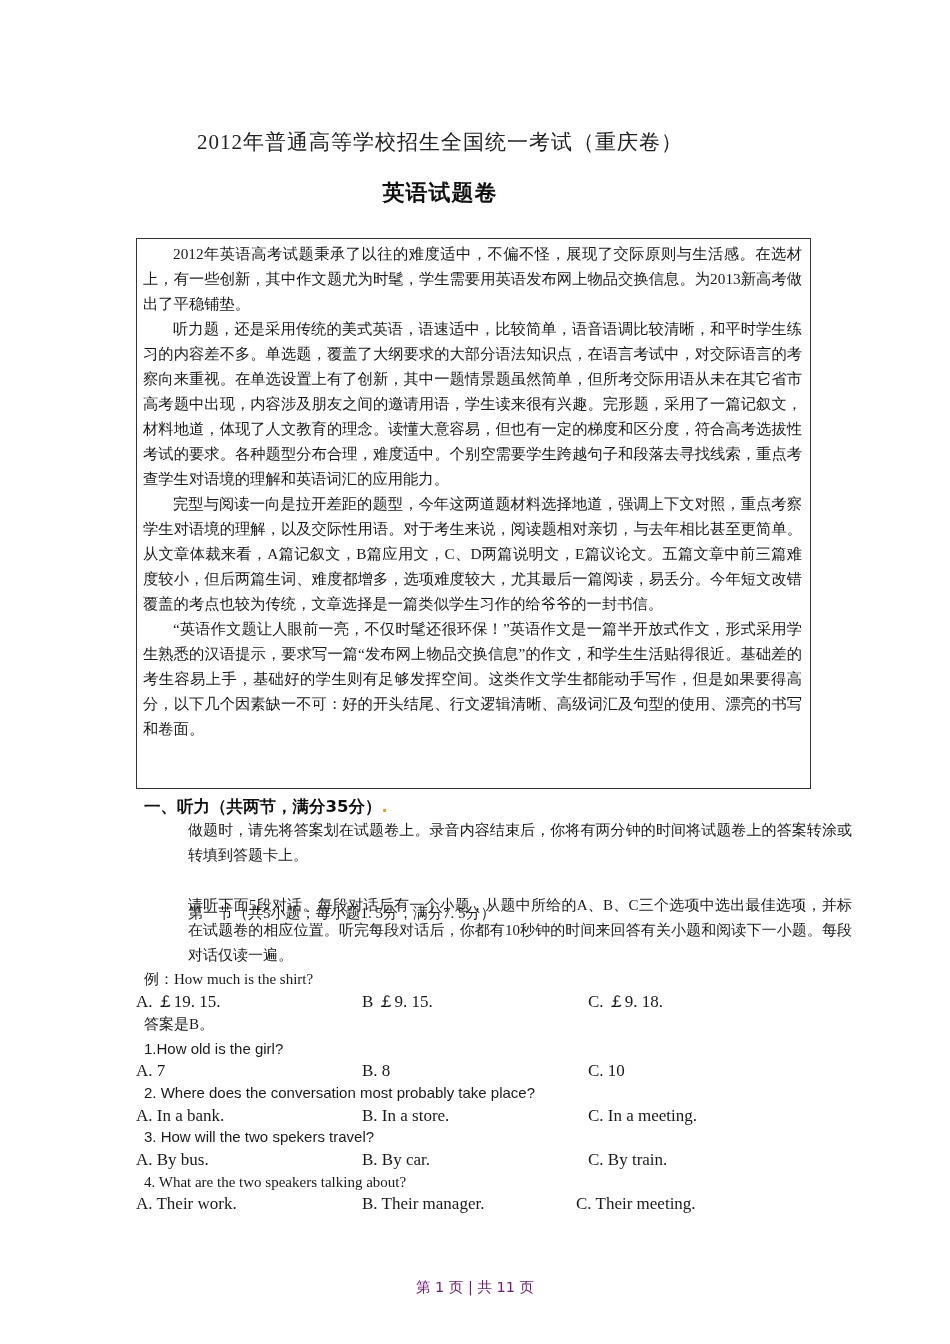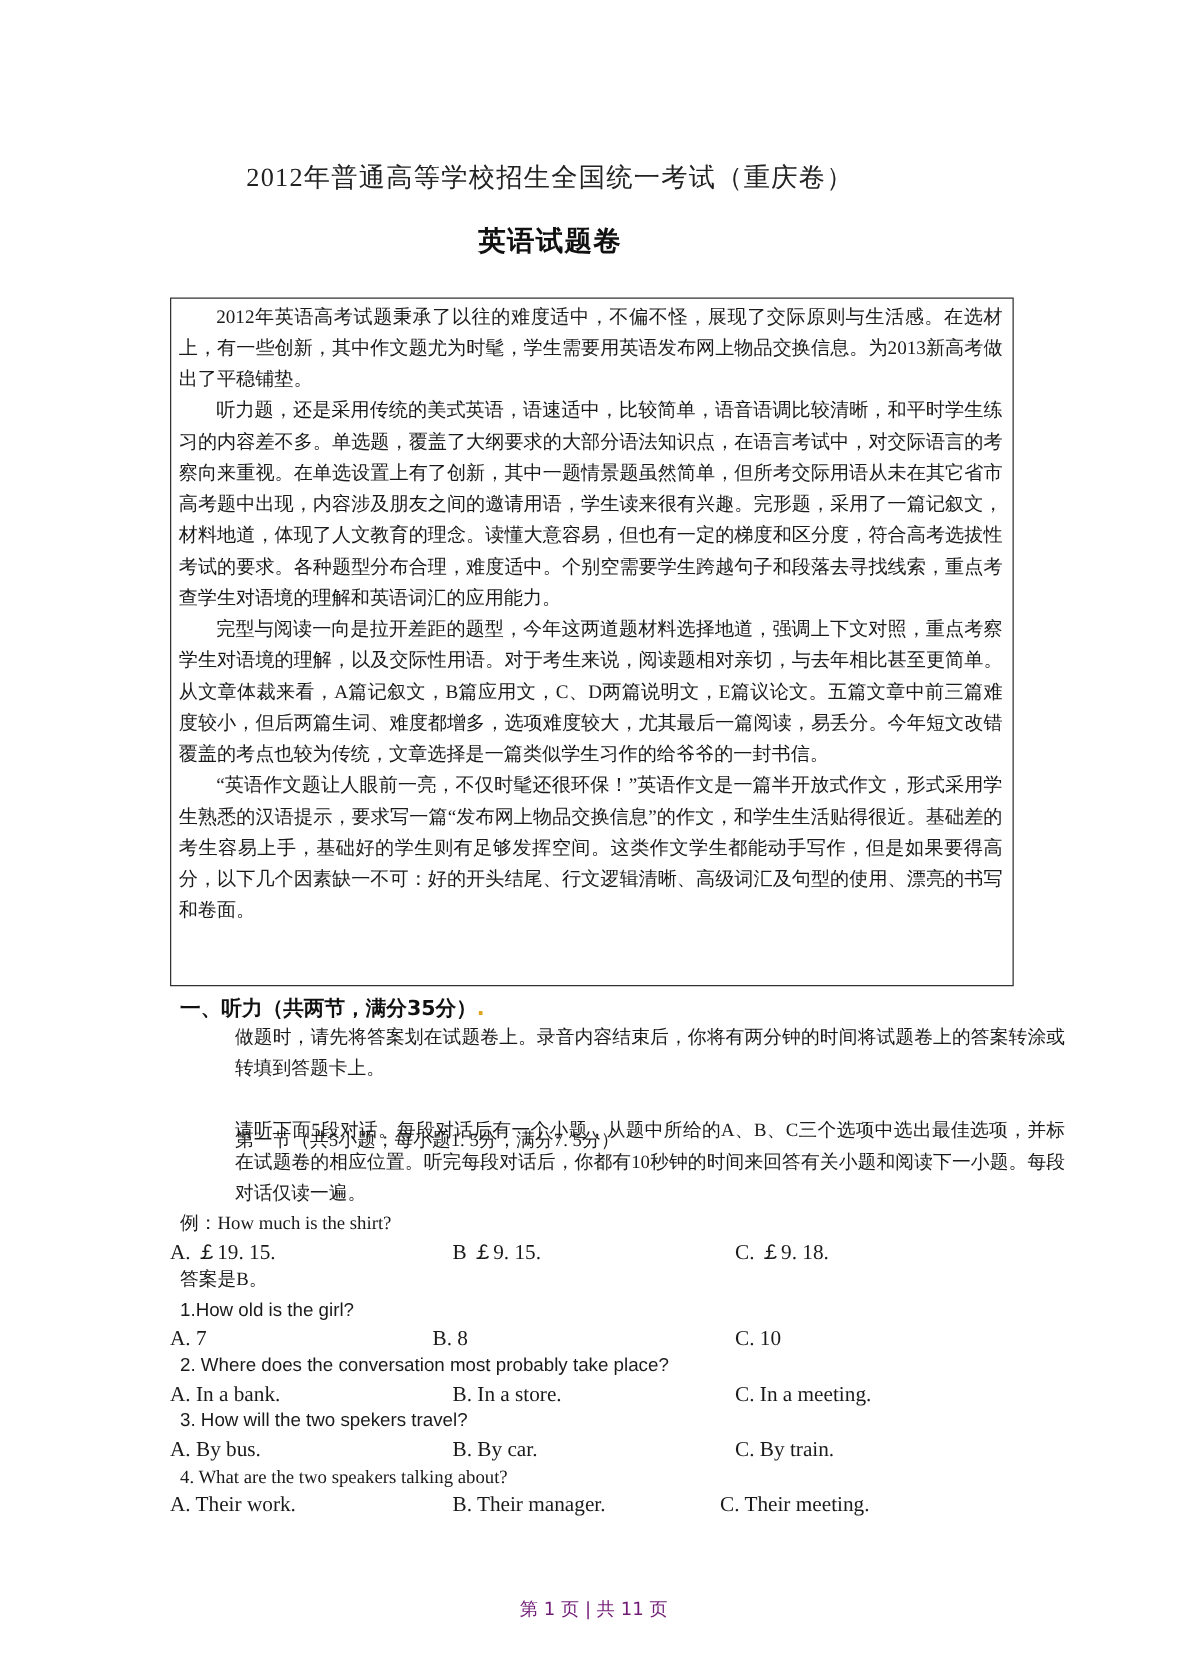--- a/index.html
+++ b/index.html
@@ -49,21 +49,21 @@
   <div class="row" style="top:991px;">
     <span style="left:0;">A. ￡19. 15.</span>
     <span style="left:226px;">B  ￡9. 15.</span>
     <span style="left:452px;">C. ￡9. 18.</span>
   </div>
   <div class="q qs" style="top:1013px;">答案是B。</div>
 
   <div class="q" style="top:1038px;">1.How old is the girl?</div>
   <div class="row" style="top:1060px;">
     <span style="left:0;">A. 7</span>
-    <span style="left:210px;text-align:center;">B. 8</span>
+    <span style="left:226px;text-align:center;">B. 8</span>
     <span style="left:452px;">C. 10</span>
   </div>
 
   <div class="q" style="top:1082px;">2. Where does the conversation most probably take place?</div>
   <div class="row" style="top:1105px;">
     <span style="left:0;">A. In a bank.</span>
     <span style="left:226px;">B. In a store.</span>
     <span style="left:452px;">C. In a meeting.</span>
   </div>
 

